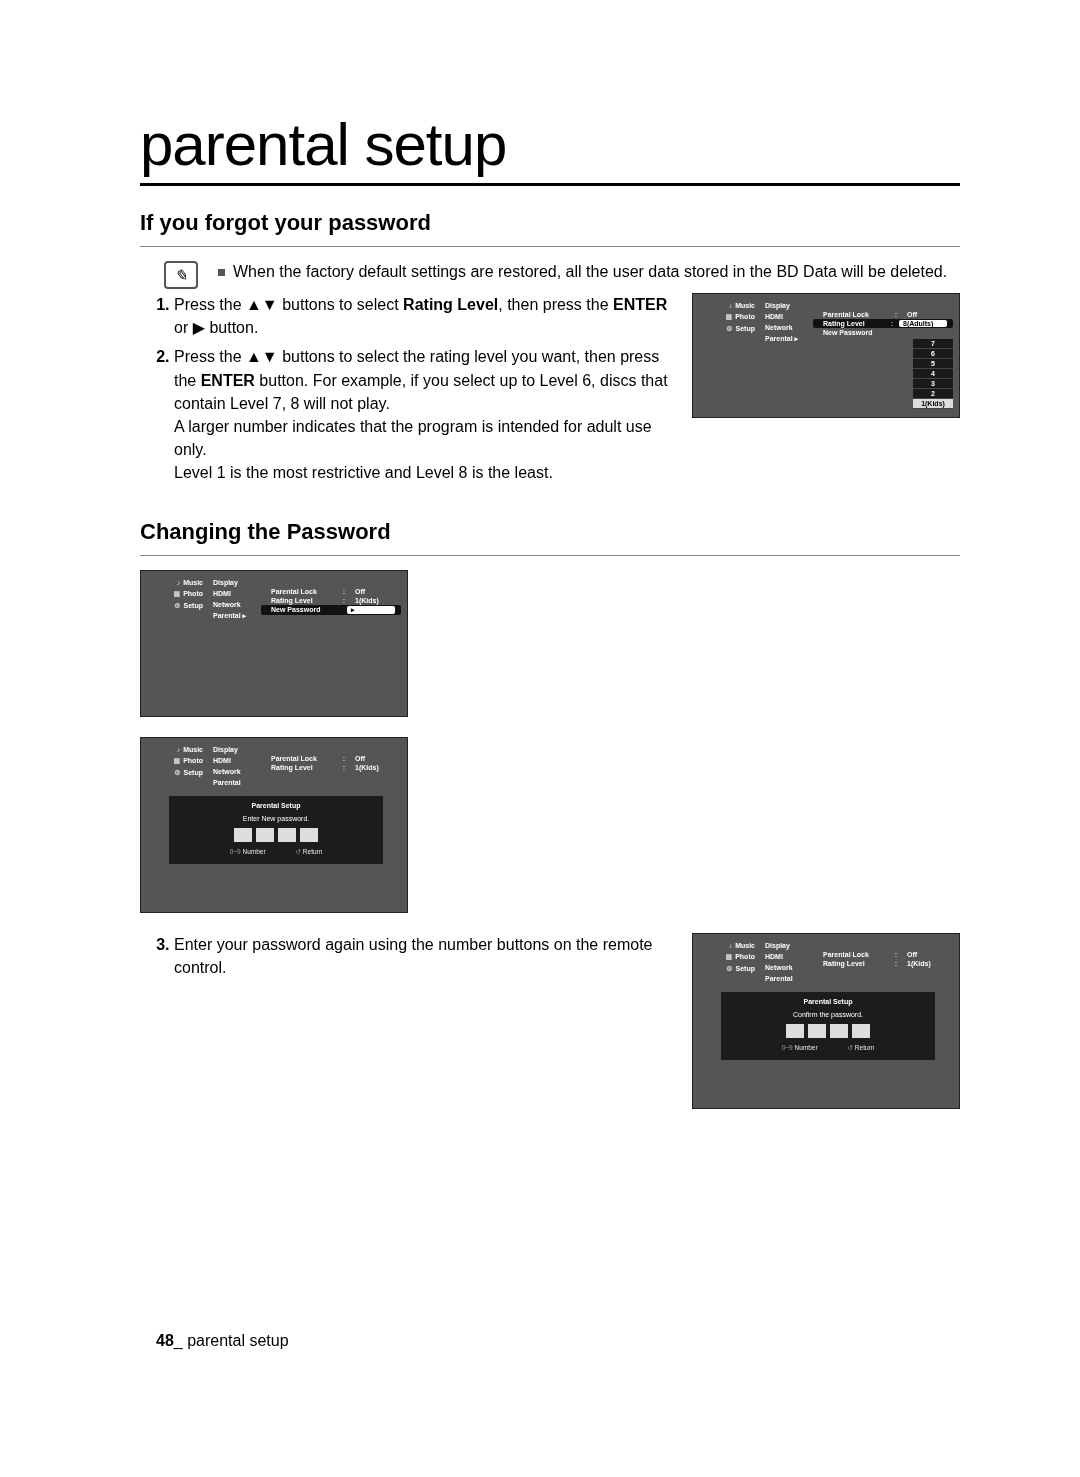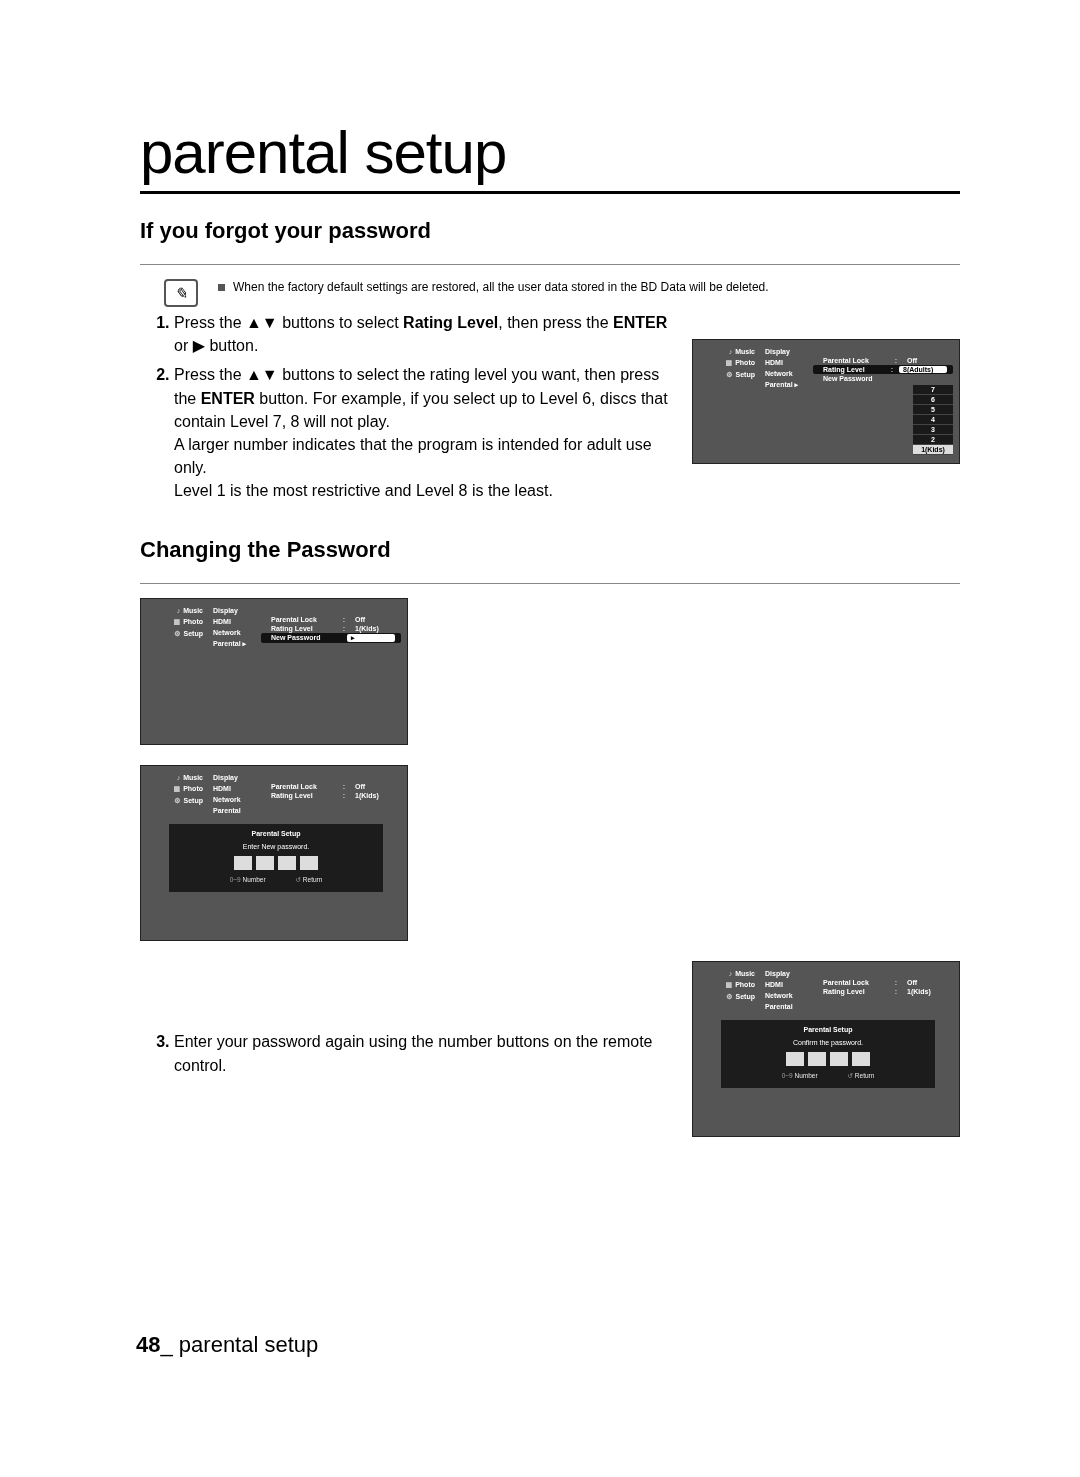--- a/index.html
+++ b/index.html
@@ -1,27 +1,27 @@
 <!DOCTYPE html>
 <html><head>
 <meta charset="utf-8">
 <style>
   body { margin: 0; padding: 0; background: #fff; font-family: Arial, Helvetica, sans-serif; color: #000; }
-  .page { width: 1080px; height: 1420px; margin: 8px auto; position: relative; box-sizing: border-box; padding: 110px 120px 60px 140px; }
+  .page { width: 1080px; height: 1420px; margin: 0 auto; position: relative; box-sizing: border-box; padding: 110px 120px 60px 140px; }
   .page-title { font-size: 60px; font-weight: 300; letter-spacing: -1px; border-bottom: 3px solid #000; padding-bottom: 4px; margin-bottom: 24px; font-family: "Helvetica Neue", Arial, sans-serif; }
-  .section-h { font-size: 22px; font-weight: bold; border-bottom: 1px solid #888; padding-bottom: 20px; margin-top: 24px; margin-bottom: 14px; }
+  .section-h { font-size: 22px; font-weight: bold; border-bottom: 1px solid #888; padding-bottom: 10px; margin-top: 24px; margin-bottom: 14px; }
   ol.steps { margin: 0 0 10px 0; padding-left: 34px; font-size: 16px; line-height: 1.45; }
   ol.steps > li { margin-bottom: 6px; }
   ol.steps > li::marker { font-weight: bold; }
   .sub-bullet { list-style: disc; margin: 4px 0 0 18px; padding: 0; font-size: 16px; }
   .note-row { display: flex; align-items: flex-start; margin: 10px 0 4px 24px; }
   .note-icon { width: 30px; height: 24px; border: 2px solid #555; border-radius: 4px; display: flex; align-items: center; justify-content: center; font-size: 16px; font-style: italic; margin-right: 20px; flex-shrink: 0; }
-  .note-text { font-size: 12px; line-height: 1.4; }
+  .note-text { font-size: 16px; line-height: 1.4; }
   .note-square { display:inline-block; width:7px; height:7px; background:#555; margin-right:8px; vertical-align: middle; }
-  .two-col { display: flex; gap: 20px; align-items: center; }
+  .two-col { display: flex; gap: 20px; align-items: flex-start; }
   .col-text { flex: 1; }
   .col-screen { flex-shrink: 0; }
   .mock { width: 268px; background: #555; color: #fff; font-size: 7px; padding: 8px 6px 8px 6px; box-sizing: border-box; border: 1px solid #222; margin-bottom: 20px; }
   .mock .layout { display: flex; }
   .mock .side { width: 62px; }
   .mock .side div { margin-bottom: 4px; font-weight: bold; text-align: right; padding-right: 6px; }
   .mock .side .ico { display:inline-block; width:9px; margin-right:3px; opacity:.7; }
   .mock .side .sel { color:#fff; }
   .mock .mid { width: 52px; }
   .mock .mid div { margin-bottom: 4px; font-weight: bold; padding-left: 4px; }
@@ -38,21 +38,21 @@
   .mock .dropdown .last { background:#ddd; color:#000; }
   .mock .dialog { margin: 6px 18px 0 22px; background:#1c1c1c; padding: 6px 6px 8px 6px; text-align:center; }
   .mock .dialog .dh { font-weight:bold; margin-bottom:6px; }
   .mock .dialog .msg { margin:4px 0 6px 0; }
   .mock .dialog .boxes { display:flex; justify-content:center; gap:4px; margin-bottom:6px; }
   .mock .dialog .boxes span { width:18px; height:14px; background:#ddd; display:inline-block; }
   .mock .dialog .hints { display:flex; justify-content:center; gap:30px; font-size:6.5px; opacity:.9; }
   .mock .filler { height: 84px; }
   .mock .filler-sm { height: 40px; }
   .side-arrow { display:inline-block; vertical-align:middle; }
-  .footer { position:absolute; bottom: 70px; left: 136px; font-size: 22px; }
+  .footer { position:absolute; bottom: 70px; left: 156px; font-size: 16px; }
   .footer .pn { font-weight:bold; }
   b { font-weight:bold; }
 </style>
 </head>
 <body>
 
 <div class="page">
 
   <div class="page-title">parental setup</div>
 

